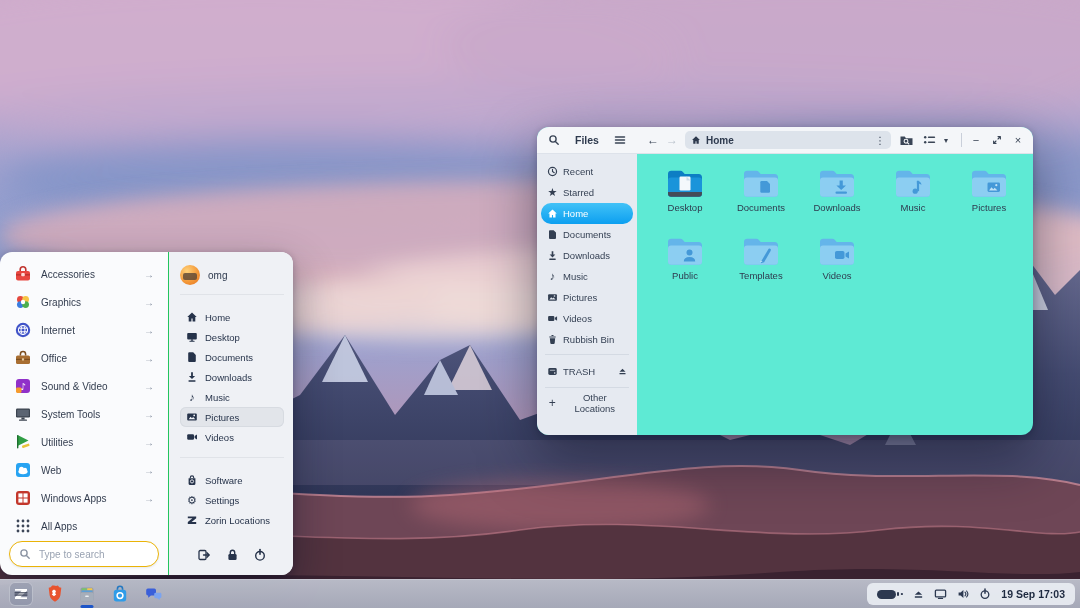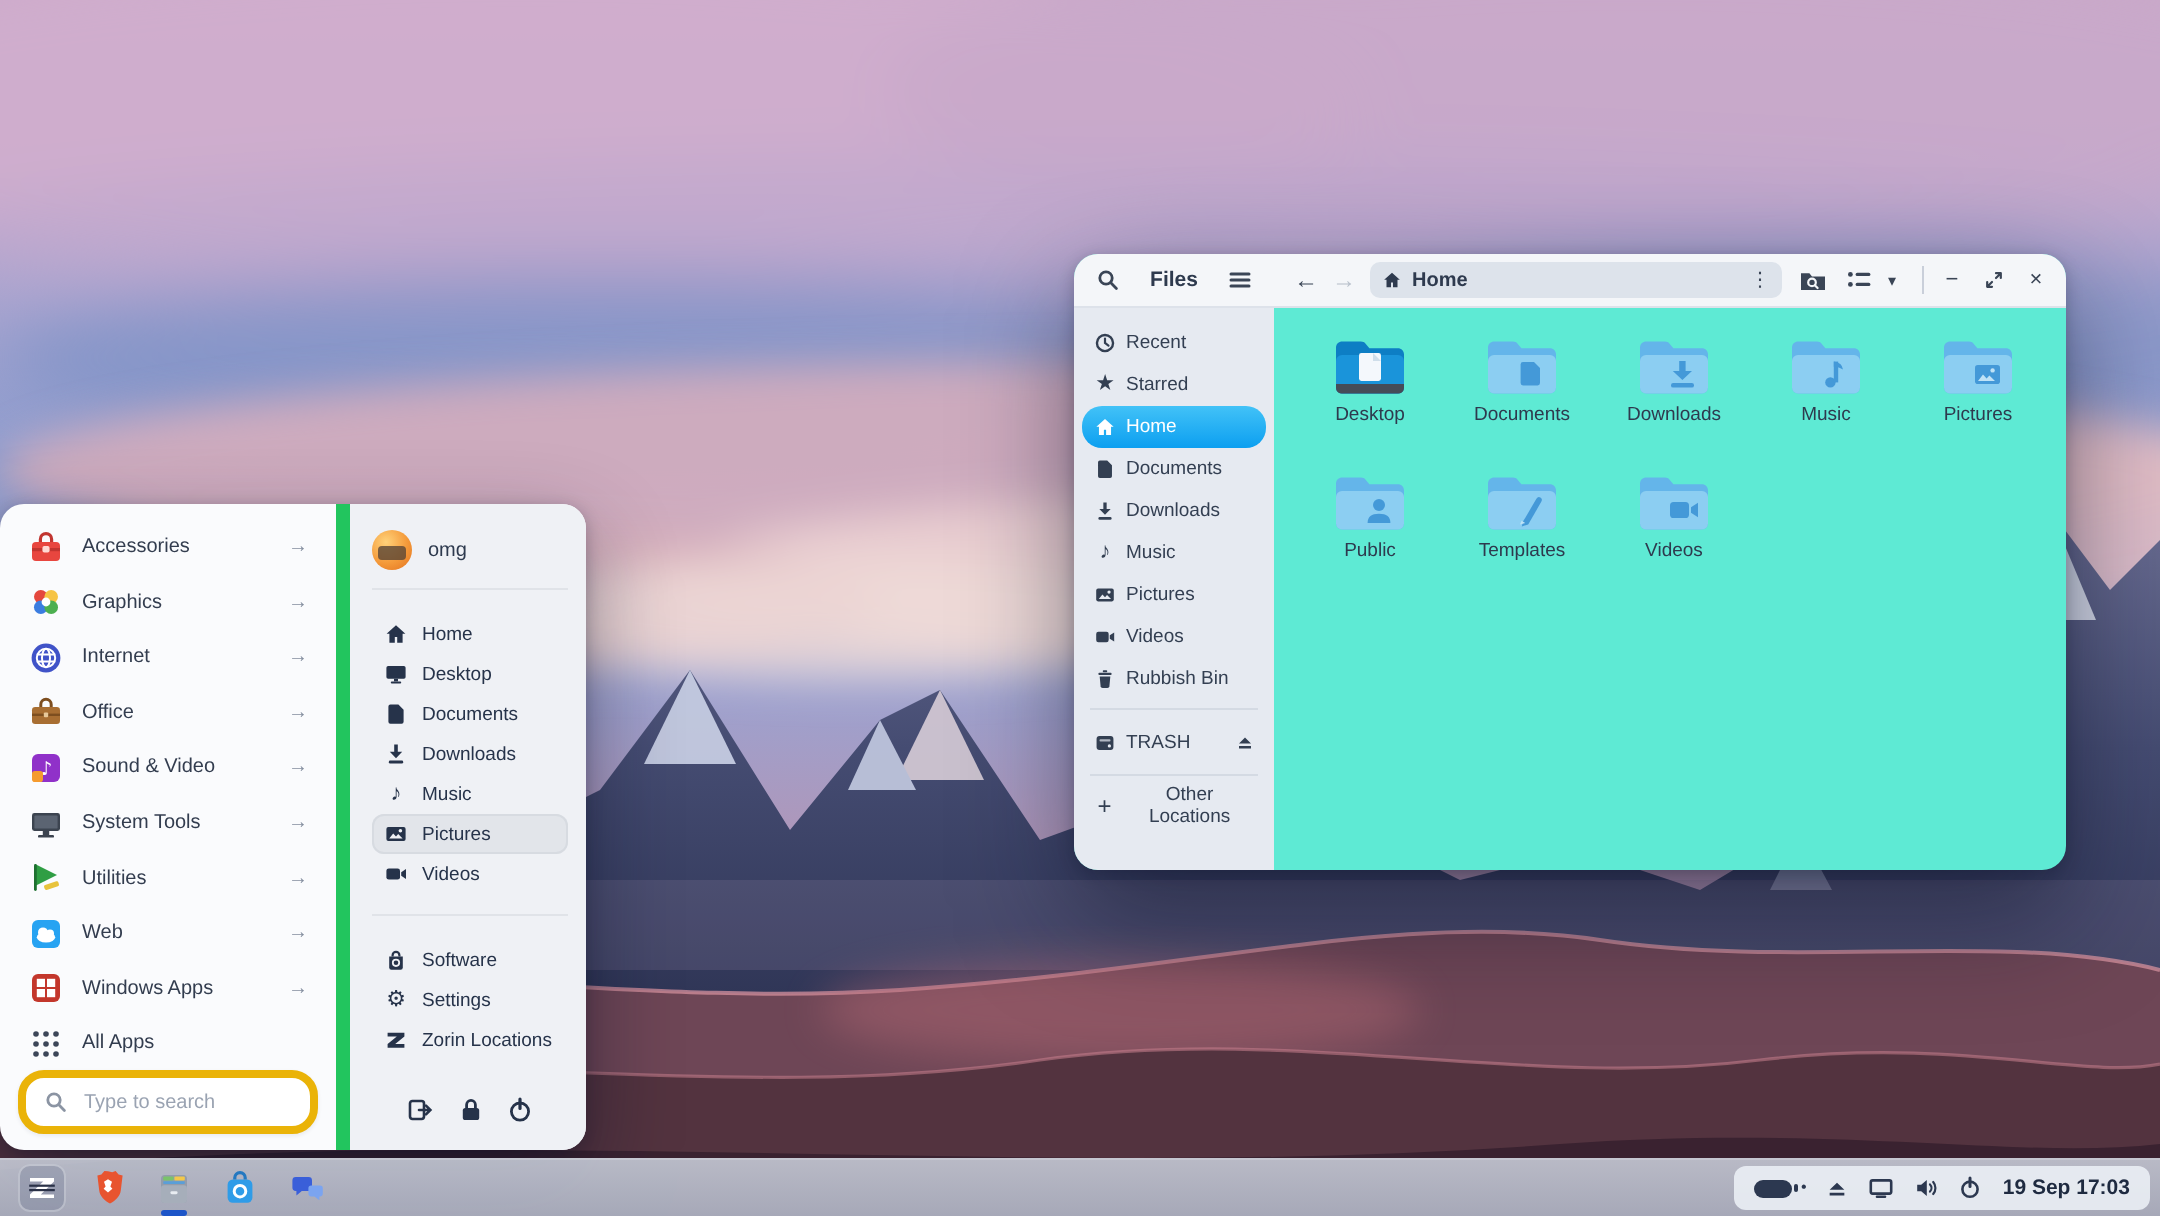--- a/index.html
+++ b/index.html
@@ -51,26 +51,26 @@
   .folder-label{font-size:9.5px;color:#2e3a4e;margin-top:3px;}
   
   .menu-win{position:absolute;left:0px;top:252px;width:293px;height:323px;z-index:3;border-radius:12px;
     box-shadow:0 18px 45px rgba(12,16,38,.45), 0 2px 8px rgba(12,16,38,.25);
     display:flex;overflow:hidden;background:#fafbfd;}
   .menu-left{width:168px;min-width:168px;padding:8px 9px;box-sizing:border-box;display:flex;flex-direction:column;}
   .cat-item{height:28px;display:flex;align-items:center;gap:9px;padding:0 5px;border-radius:7px;
     font-size:10px;color:#333d4f;}
   .cat-item .cic{width:18px;height:18px;display:flex;align-items:center;justify-content:center;}
   .cat-arrow{margin-left:auto;color:#848e9f;font-size:10px;}
-  .menu-search{margin-top:auto;height:24px;background:#ffffff;border:4px solid #eab308;border-radius:13px;
+  .menu-search{margin-top:auto;height:24px;background:#ffffff;border:1px solid #eab308;border-radius:13px;
     display:flex;align-items:center;padding:0 9px;gap:6px;box-shadow:0 1px 2px rgba(30,40,70,.08);}
   .menu-search input{border:none;outline:none;background:transparent;font-size:10px;flex:1;
     font-family:"Liberation Sans",sans-serif;color:#333d4f;}
   .menu-search input::placeholder{color:#9aa3b2;}
-  .menu-right{flex:1;background:#eff1f5;border-left:7px solid #22c55e;padding:10px 9px 12px 11px;
+  .menu-right{flex:1;background:#eff1f5;border-left:1px solid #22c55e;padding:10px 9px 12px 11px;
     box-sizing:border-box;display:flex;flex-direction:column;font-size:9.5px;color:#333d4f;}
   .user-row{display:flex;align-items:center;gap:8px;height:26px;}
   .avatar{width:20px;height:20px;border-radius:50%;
     background:radial-gradient(circle at 35% 30%,#ffd27a 0%,#f49a3a 55%,#e2701e 100%);
     position:relative;overflow:hidden;}
   .avatar:after{content:"";position:absolute;left:3px;top:8px;width:14px;height:7px;background:#5a4636;
     border-radius:2px;opacity:.8;}
   .user-name{font-size:10px;color:#2e3a4e;}
   .mr-sep{border-top:1px solid #e0e3e8;margin:6px 0;}
   .place-item{height:20px;display:flex;align-items:center;gap:7px;padding:0 6px;border-radius:6px;color:#26334a;}

